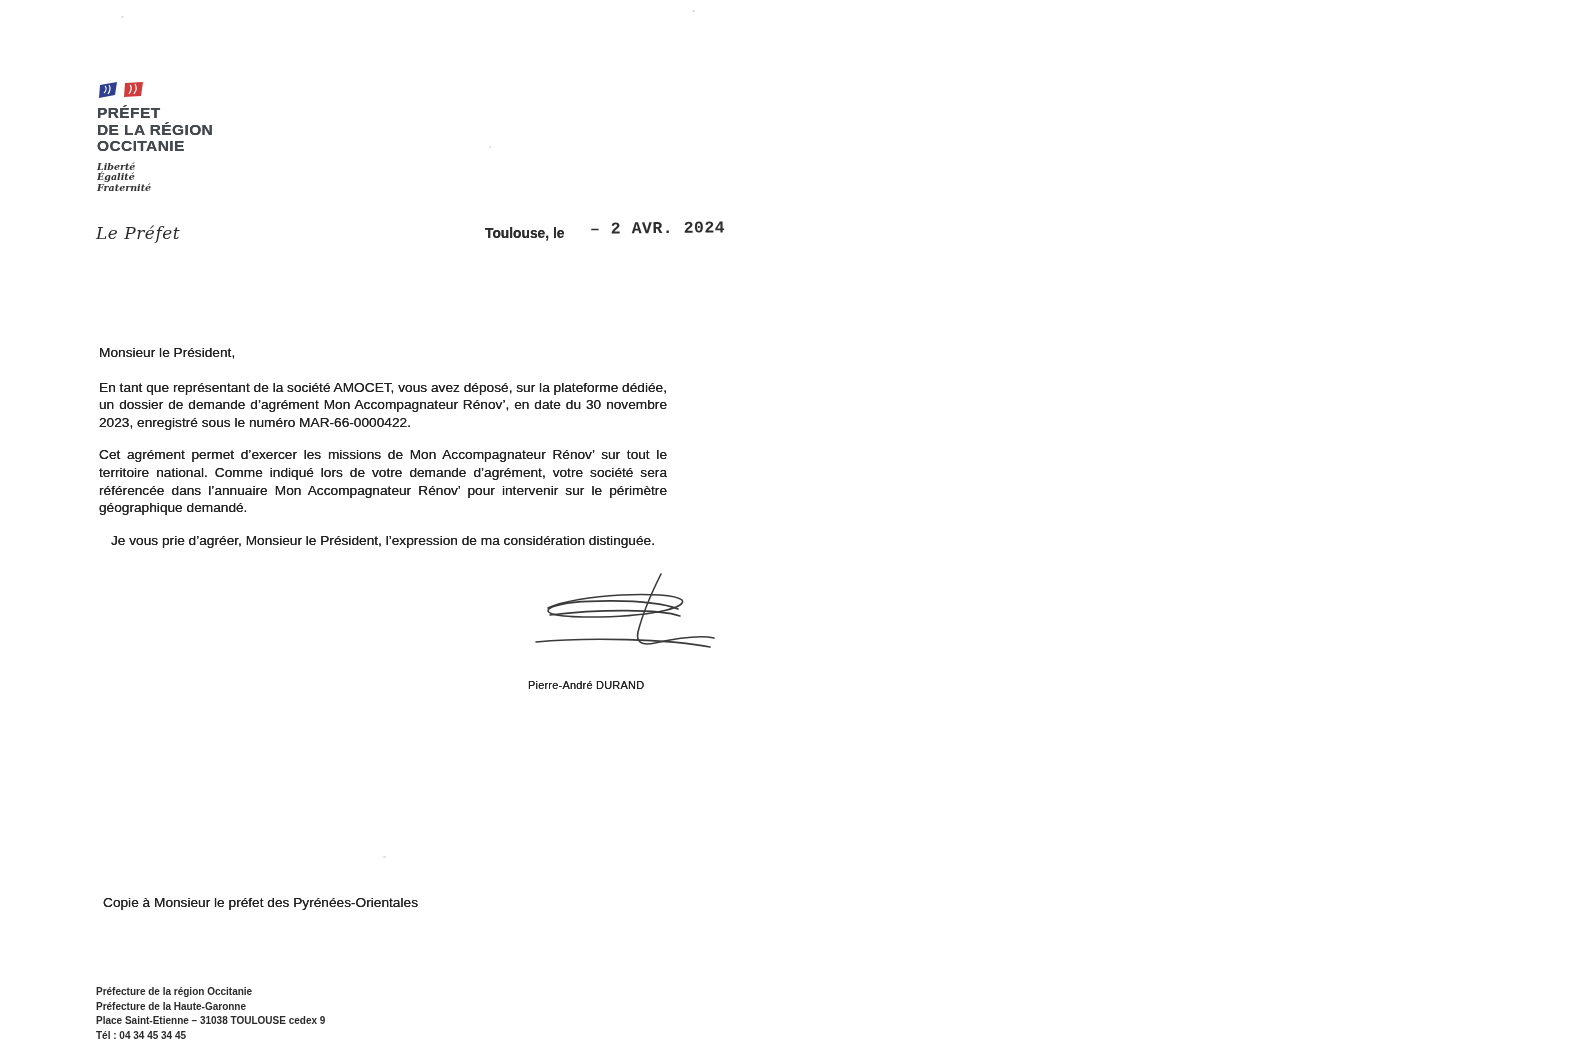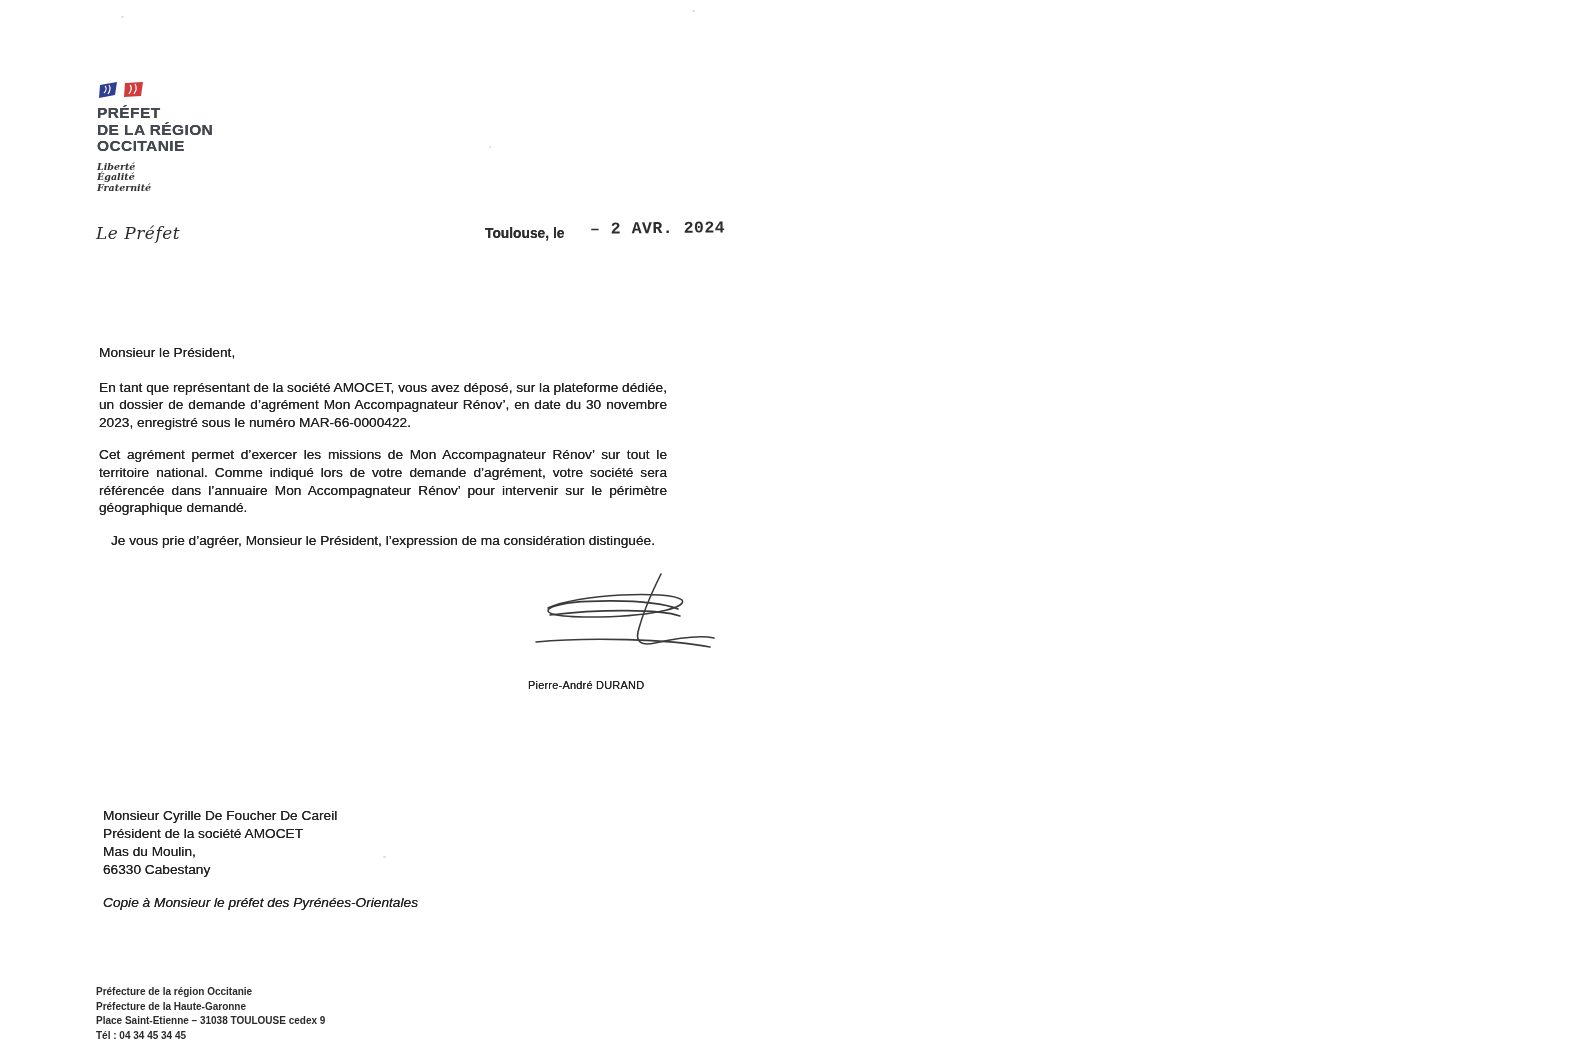--- a/index.html
+++ b/index.html
@@ -85,21 +85,20 @@
     position: absolute; left: 103px; top: 807px;
     font-size: 13.7px; line-height: 18px;
     color: #232323;
     text-shadow: 0 0 0.35px #232323;
   }
   .copy-line {
     position: absolute; left: 103px; top: 895px;
     font-size: 13.7px;
     color: #232323;
     text-shadow: 0 0 0.35px #232323;
-    font-style: italic;
   }
 
   
   .footer {
     position: absolute; left: 96px; top: 985px;
     font-size: 10px; line-height: 14.5px;
     font-weight: bold;
     color: #2b2b2b;
   }
 
@@ -146,26 +145,20 @@
       <g fill="none" stroke="#3a3a3a" stroke-width="1.6" stroke-linecap="round">
         <path d="M20,36 C48,22 142,18 154,28 C160,36 120,45 62,45 C28,45 12,41 24,35 C44,27 122,26 150,37"></path>
         <path d="M22,43 C72,37 132,37 152,44"></path>
         <path d="M133,2 C124,20 114,44 110,60 C108,70 113,74 127,71 C150,66 172,63 186,66"></path>
         <path d="M8,70 C60,65 140,67 182,75"></path>
       </g>
     </svg>
   </div>
   <div class="signer-name">Pierre-André DURAND</div>
 
-  <div class="recipient">
-    <div>Monsieur Cyrille De Foucher De Careil</div>
-    <div>Président de la société AMOCET</div>
-    <div>Mas du Moulin,</div>
-    <div>66330 Cabestany</div>
-  </div>
   <div class="copy-line">Copie à Monsieur le préfet des Pyrénées-Orientales</div>
 
   <div class="footer">
     <div>Préfecture de la région Occitanie</div>
     <div>Préfecture de la Haute-Garonne</div>
     <div>Place Saint-Etienne – 31038 TOULOUSE cedex 9</div>
     <div>Tél : 04 34 45 34 45</div>
   </div>
 
   <div class="speckle" style="left:121px; top:16px;  width:3px; height:2px;"></div>

